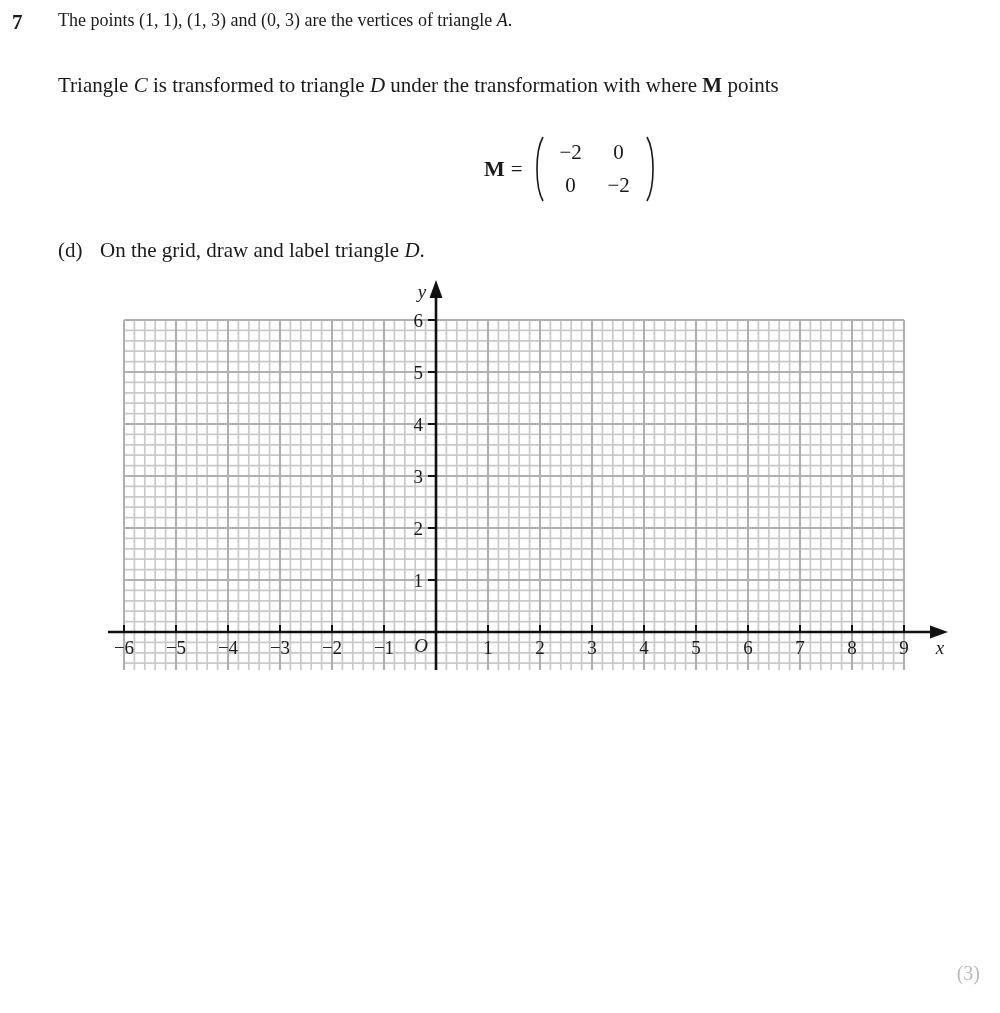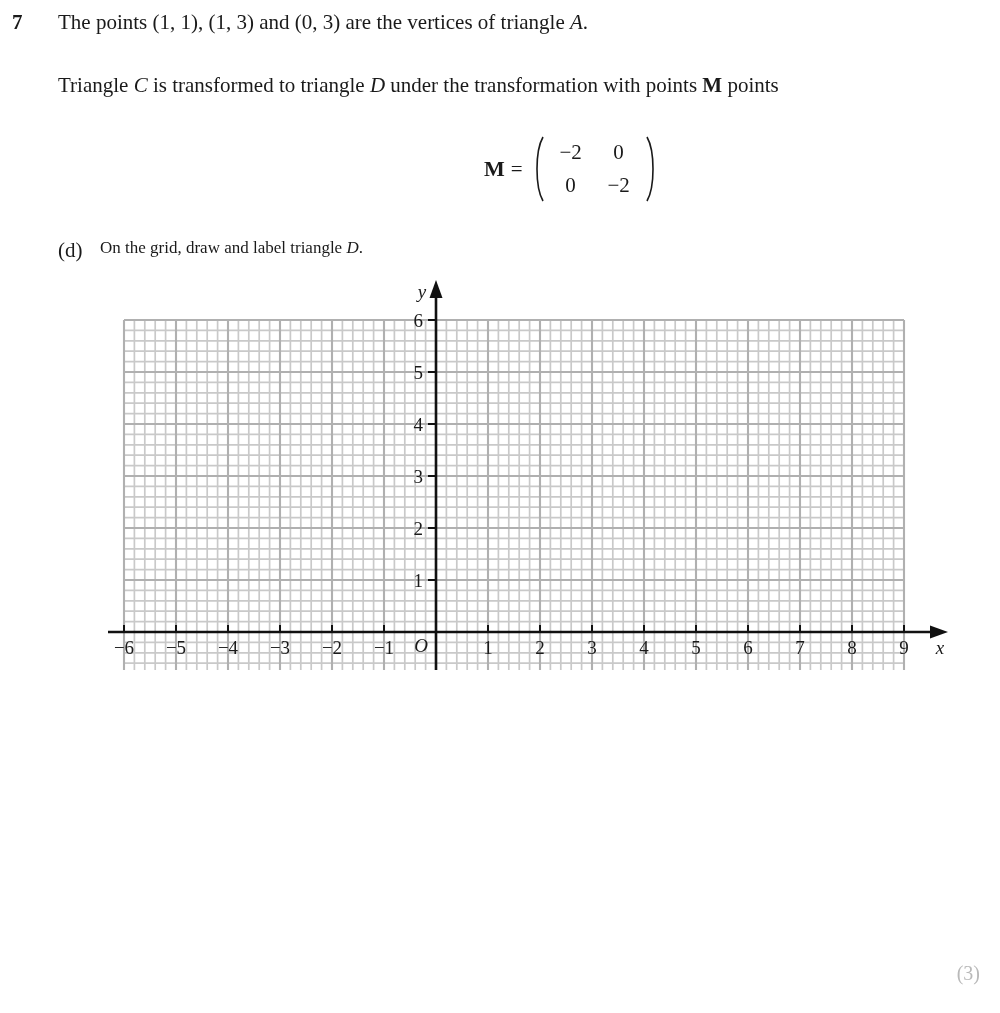--- a/index.html
+++ b/index.html
@@ -22,41 +22,41 @@
     left: 12px;
     top: 10px;
     font-weight: bold;
     font-size: 21px;
     font-family: "Liberation Serif", serif;
   }
   .q-stem {
     position: absolute;
     left: 58px;
     top: 10px;
-    font-size: 21px;
+    font-size: 18px;
     white-space: nowrap;
   }
   .q-line2 {
     position: absolute;
     left: 58px;
     top: 73px;
     font-size: 21px;
     white-space: nowrap;
   }
   .part-label {
     position: absolute;
     left: 58px;
     top: 238px;
     font-size: 21px;
   }
   .part-text {
     position: absolute;
     left: 100px;
     top: 238px;
-    font-size: 17px;
+    font-size: 21px;
     white-space: nowrap;
   }
   .marks {
     position: absolute;
     right: 20px;
     top: 962px;
     font-size: 20px;
     color: #b9b9b9;
   }
   em, .ital { font-style: italic; }
@@ -139,21 +139,21 @@
     fill: #1a1a1a;
   }
 </style>
 </head>
 <body>
 
 <div class="q-number">7</div>
 
 <div class="q-stem"><span>The points (1, 1), (1, 3) and (0, 3) are the vertices of triangle </span><em>A</em><span>.</span></div>
 
-<div class="q-line2"><span>Triangle </span><em>C</em><span> is transformed to triangle </span><em>D</em><span> under the transformation with points </span><span class="bold-m">M</span><span> points</span></div>
+<div class="q-line2"><span>Triangle </span><em>C</em><span> is transformed to triangle </span><em>D</em><span> under the transformation with where </span><span class="bold-m">M</span><span> points</span></div>
 
 <div class="matrix-eq">
   <span class="lhs">M</span>
   <span class="eq">=</span>
   <span class="matrix-wrap">
     <svg class="paren left" viewBox="0 0 13 68">
       <path d="M 12 2 C 4 16, 4 52, 12 66" fill="none" stroke="#1a1a1a" stroke-width="1.6"></path>
     </svg>
     <span class="matrix-grid">
       <span>−2</span>

